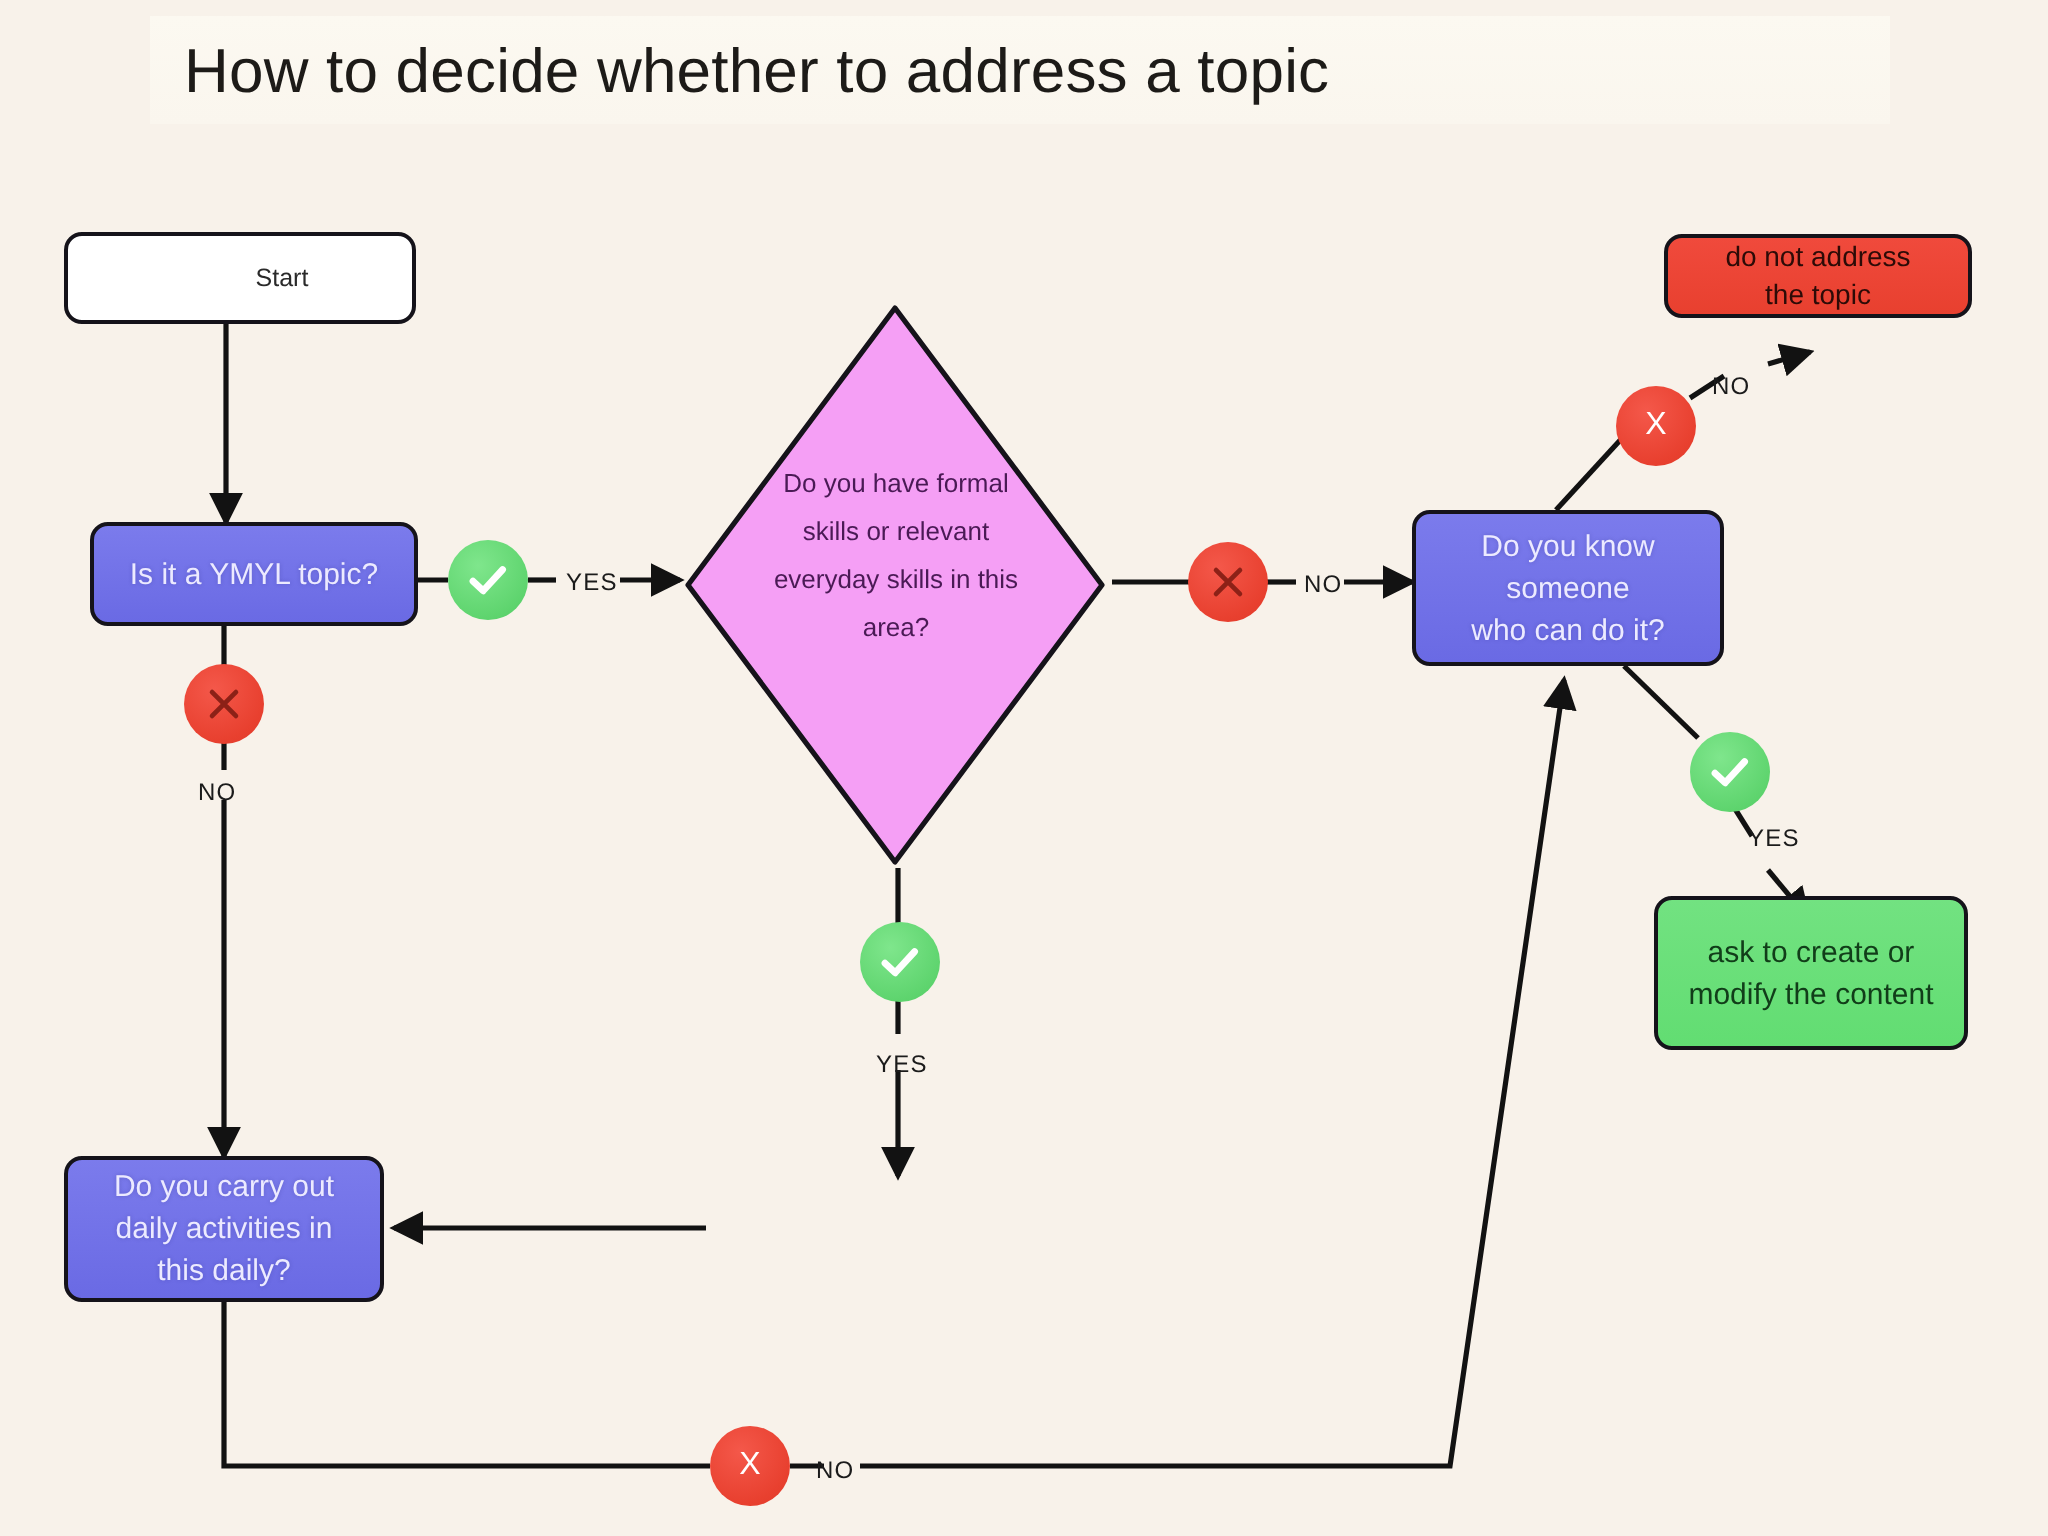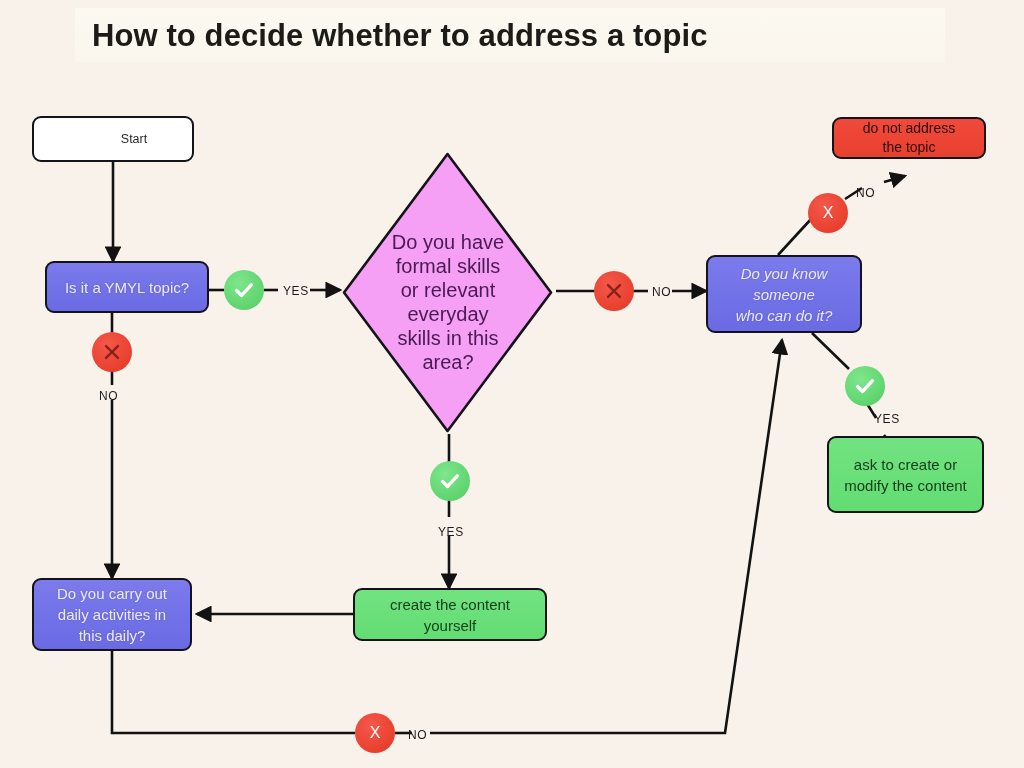--- a/index.html
+++ b/index.html
@@ -34,21 +34,20 @@
   }
   .title-text {
     position: absolute;
     left: 92px;
     top: 16px;
     font-size: 31px;
     line-height: 40px;
     color: #1d1b18;
     letter-spacing: .1px;
     white-space: nowrap;
-    font-weight: bold;
   }
 
   
   .node {
     position: absolute;
     box-sizing: border-box;
     display: flex;
     align-items: center;
     justify-content: center;
     text-align: center;
@@ -96,21 +95,21 @@
     left: 0; top: 0;
     width: 100%;
     height: 100%;
   }
   .diamond-label {
     position: absolute;
     left: 46px;
     top: 80px;
     width: 124px;
     text-align: center;
-    font-size: 20px;
+    font-size: 13px;
     line-height: 24px;
     color: #4a1a55;
   }
 
   
   .badge {
     position: absolute;
     width: 40px;
     height: 40px;
     border-radius: 50%;
@@ -183,21 +182,21 @@
       <path d="M 812 333 L 849 369"></path>
       <path d="M 866 402 L 876 418"></path>
       <path d="M 884 435 L 904 459" marker-end="url(#arrow)"></path>
 
       <path d="M 112 651 L 112 733 L 355 733"></path>
       <path d="M 395 733 L 412 733"></path>
       <path d="M 430 733 L 725 733 L 782 340" marker-end="url(#arrow)"></path>
     </g>
   </svg>
 
-  <div class="node node-start" style="left:32px; top:116px; width:162px; height:46px;padding-left:42px;">
+  <div class="node node-start" style="left:32px; top:116px; width:176px; height:46px;padding-left:42px;">
     <span>Start</span>
   </div>
 
   <div class="node node-blue" style="left:45px; top:261px; width:164px; height:52px;">
     <span>Is it a YMYL topic?</span>
   </div>
 
   <div class="diamond-wrap">
     <svg class="diamond-shape" viewBox="0 0 215 285" xmlns="http://www.w3.org/2000/svg">
       <polygon points="107.5,4 211,142.5 107.5,281 4,142.5" fill="#f59ff5" stroke="#15131a" stroke-width="2.6" stroke-linejoin="round"></polygon>
@@ -205,55 +204,49 @@
     <div class="diamond-label">
       <span>Do you have</span>
       <span>formal skills</span>
       <span>or relevant</span>
       <span>everyday</span>
       <span>skills in this</span>
       <span>area?</span>
     </div>
   </div>
 
-  <div class="node node-blue" style="left:706px; top:255px; width:156px; height:78px;font-style:italic;">
+  <div class="node node-blue" style="left:706px; top:255px; width:156px; height:78px;">
     <div>
       <span>Do you know someone</span>
       <span>who can do it?</span>
     </div>
   </div>
 
   <div class="node node-red" style="left:832px; top:117px; width:154px; height:42px;">
     <div>
       <span>do not address</span>
       <span>the topic</span>
     </div>
   </div>
 
-  <div class="node node-green" style="left:827px; top:436px; width:157px; height:77px;">
+  <div class="node node-green" style="left:827px; top:448px; width:157px; height:77px;">
     <div>
       <span>ask to create or</span>
       <span>modify the content</span>
     </div>
   </div>
 
   <div class="node node-blue" style="left:32px; top:578px; width:160px; height:73px;">
     <div>
       <span>Do you carry out</span>
       <span>daily activities in</span>
       <span>this daily?</span>
     </div>
   </div>
 
-  <div class="node node-green" style="left:353px; top:588px; width:194px; height:53px;">
-    <div>
-      <span>create the content</span>
-      <span>yourself</span>
-    </div>
-  </div>
 
   <div class="badge badge-yes" style="left:224px; top:270px;">
     <svg width="24" height="24" viewBox="0 0 24 24">
       <path d="M4.5 12.6 L9.6 17.4 L19.3 6.8" fill="none" stroke="#ffffff" stroke-width="3.4" stroke-linecap="round" stroke-linejoin="round"></path>
     </svg>
   </div>
   <div class="edge-label" style="left:283px; top:284px;">YES</div>
 
   <div class="badge badge-no" style="left:92px; top:332px;">
     <svg width="22" height="22" viewBox="0 0 24 24">

